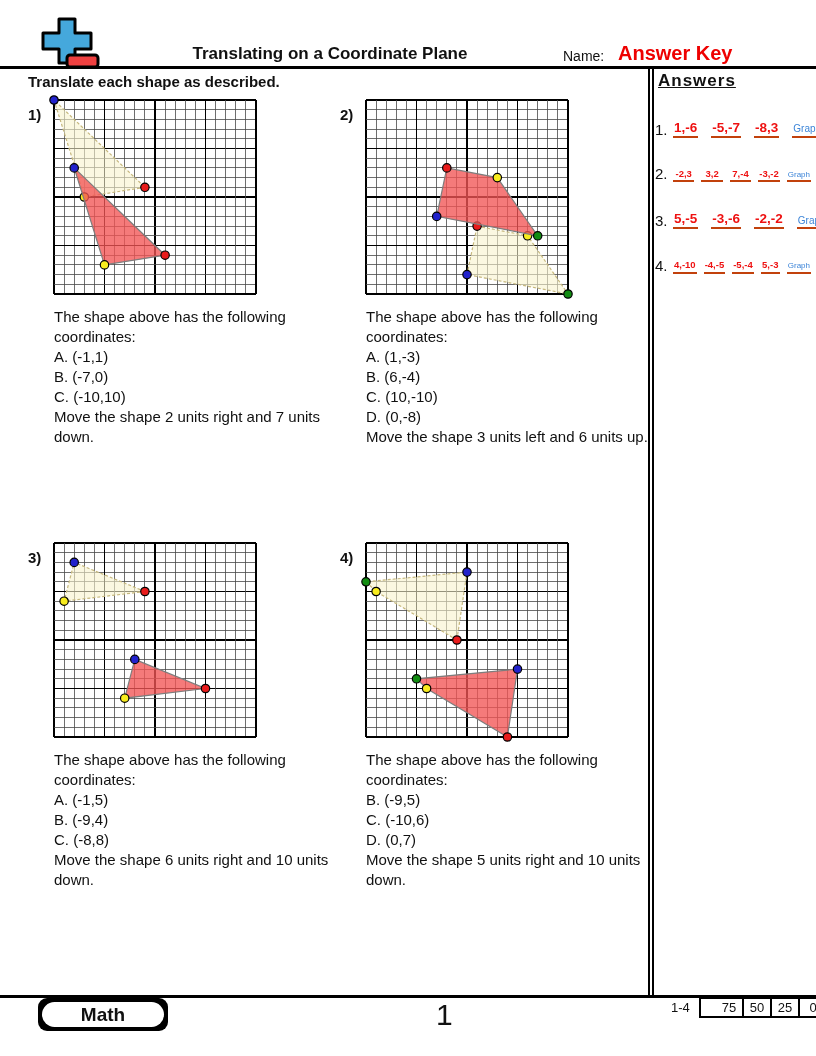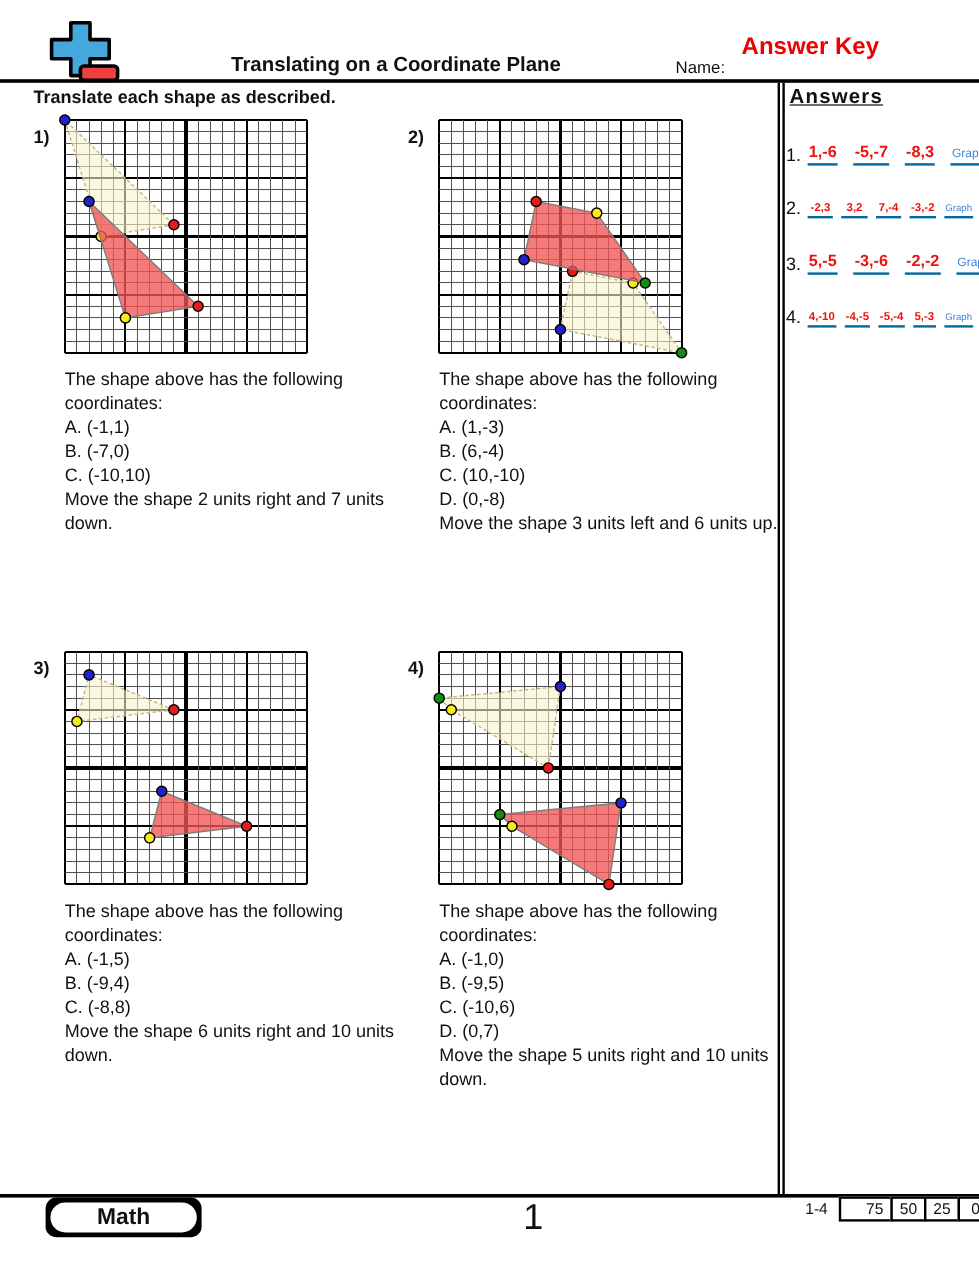--- a/index.html
+++ b/index.html
@@ -4,34 +4,34 @@
 <style>
   html,body{margin:0;padding:0;background:#888;}
   .page{position:relative;width:816px;height:1056px;background:#ffffff;margin:0 auto;
         font-family:"Liberation Sans",sans-serif;color:#111;overflow:hidden;}
 
   
   .logo{position:absolute;left:38px;top:16px;}
   .page-title{position:absolute;left:140px;top:44px;width:380px;text-align:center;
               font-size:17px;font-weight:bold;}
   .name-label{position:absolute;left:563px;top:48px;font-size:14px;}
-  .name-value{position:absolute;left:618px;top:28px;font-size:20px;font-weight:bold;color:#ee0000;}
+  .name-value{position:absolute;left:618px;top:42px;font-size:20px;font-weight:bold;color:#ee0000;}
   .header-rule{position:absolute;left:0;top:66px;width:816px;height:3px;background:#000;}
   .instruction{position:absolute;left:28px;top:73px;font-size:15px;font-weight:bold;}
 
   
   .answers-sep{position:absolute;left:648px;top:69px;height:927px;width:2px;
                border-left:2px solid #000;border-right:2px solid #000;}
   .answers-title{position:absolute;left:658px;top:71px;width:150px;text-align:left;
                  font-size:17px;font-weight:bold;text-decoration:underline;letter-spacing:1px;}
   .answers-list{position:absolute;left:655px;top:118px;width:158px;}
   .arow{display:flex;align-items:flex-end;margin-bottom:26px;}
   .arow .anum{font-size:15px;width:18px;flex:0 0 auto;}
   .slots{display:flex;flex:1;align-items:flex-end;}
-  .slot{border-bottom:2px solid #0369a1;text-align:center;flex:1;padding:0 1px;line-height:1.1;}
+  .slot{border-bottom:2px solid #c2410c;text-align:center;flex:1;padding:0 1px;line-height:1.1;}
   .aval{color:#ee1111;font-weight:bold;}
   .agraph{color:#3d85d8;cursor:pointer;}
   .arow.lg .slot{margin-right:13px;}
   .arow.sm .slot{margin-right:7px;}
   .arow .slot:last-child{margin-right:2px;}
   .arow.lg .aval{font-size:13.5px;}
   .arow.lg .agraph{font-size:10px;}
   .arow.sm .aval{font-size:9.5px;}
   .arow.sm .agraph{font-size:8px;}
   .arow.lg{margin-bottom:25px;}
@@ -368,21 +368,20 @@
         <circle cx="101" cy="29.099999999999998" r="4.2" fill="#2222cc" stroke="#000" stroke-width="1.2"></circle>
         <polygon points="141.4,194 60.599999999999994,145.5 50.5,135.79999999999998 151.5,126.1" fill="rgba(242,85,85,0.78)" stroke="#7d7d7d" stroke-width="1.2"></polygon>
         <circle cx="141.4" cy="194" r="4.2" fill="#e81b1b" stroke="#000" stroke-width="1.2"></circle>
         <circle cx="60.599999999999994" cy="145.5" r="4.2" fill="#f8ec1e" stroke="#000" stroke-width="1.2"></circle>
         <circle cx="50.5" cy="135.79999999999998" r="4.2" fill="#128c12" stroke="#000" stroke-width="1.2"></circle>
         <circle cx="151.5" cy="126.1" r="4.2" fill="#2222cc" stroke="#000" stroke-width="1.2"></circle>
       </svg>
     <div class="ptext">
       <div>The shape above has the following coordinates:</div>
       <div class="coords">
-          <div>A. (-1,0)</div>
           <div>B. (-9,5)</div>
           <div>C. (-10,6)</div>
           <div>D. (0,7)</div>
         </div>
       <div>Move the shape 5 units right and 10 units down.</div>
     </div>
   </div>
 
   <div class="footer-rule"></div>
   <div class="math-badge">

